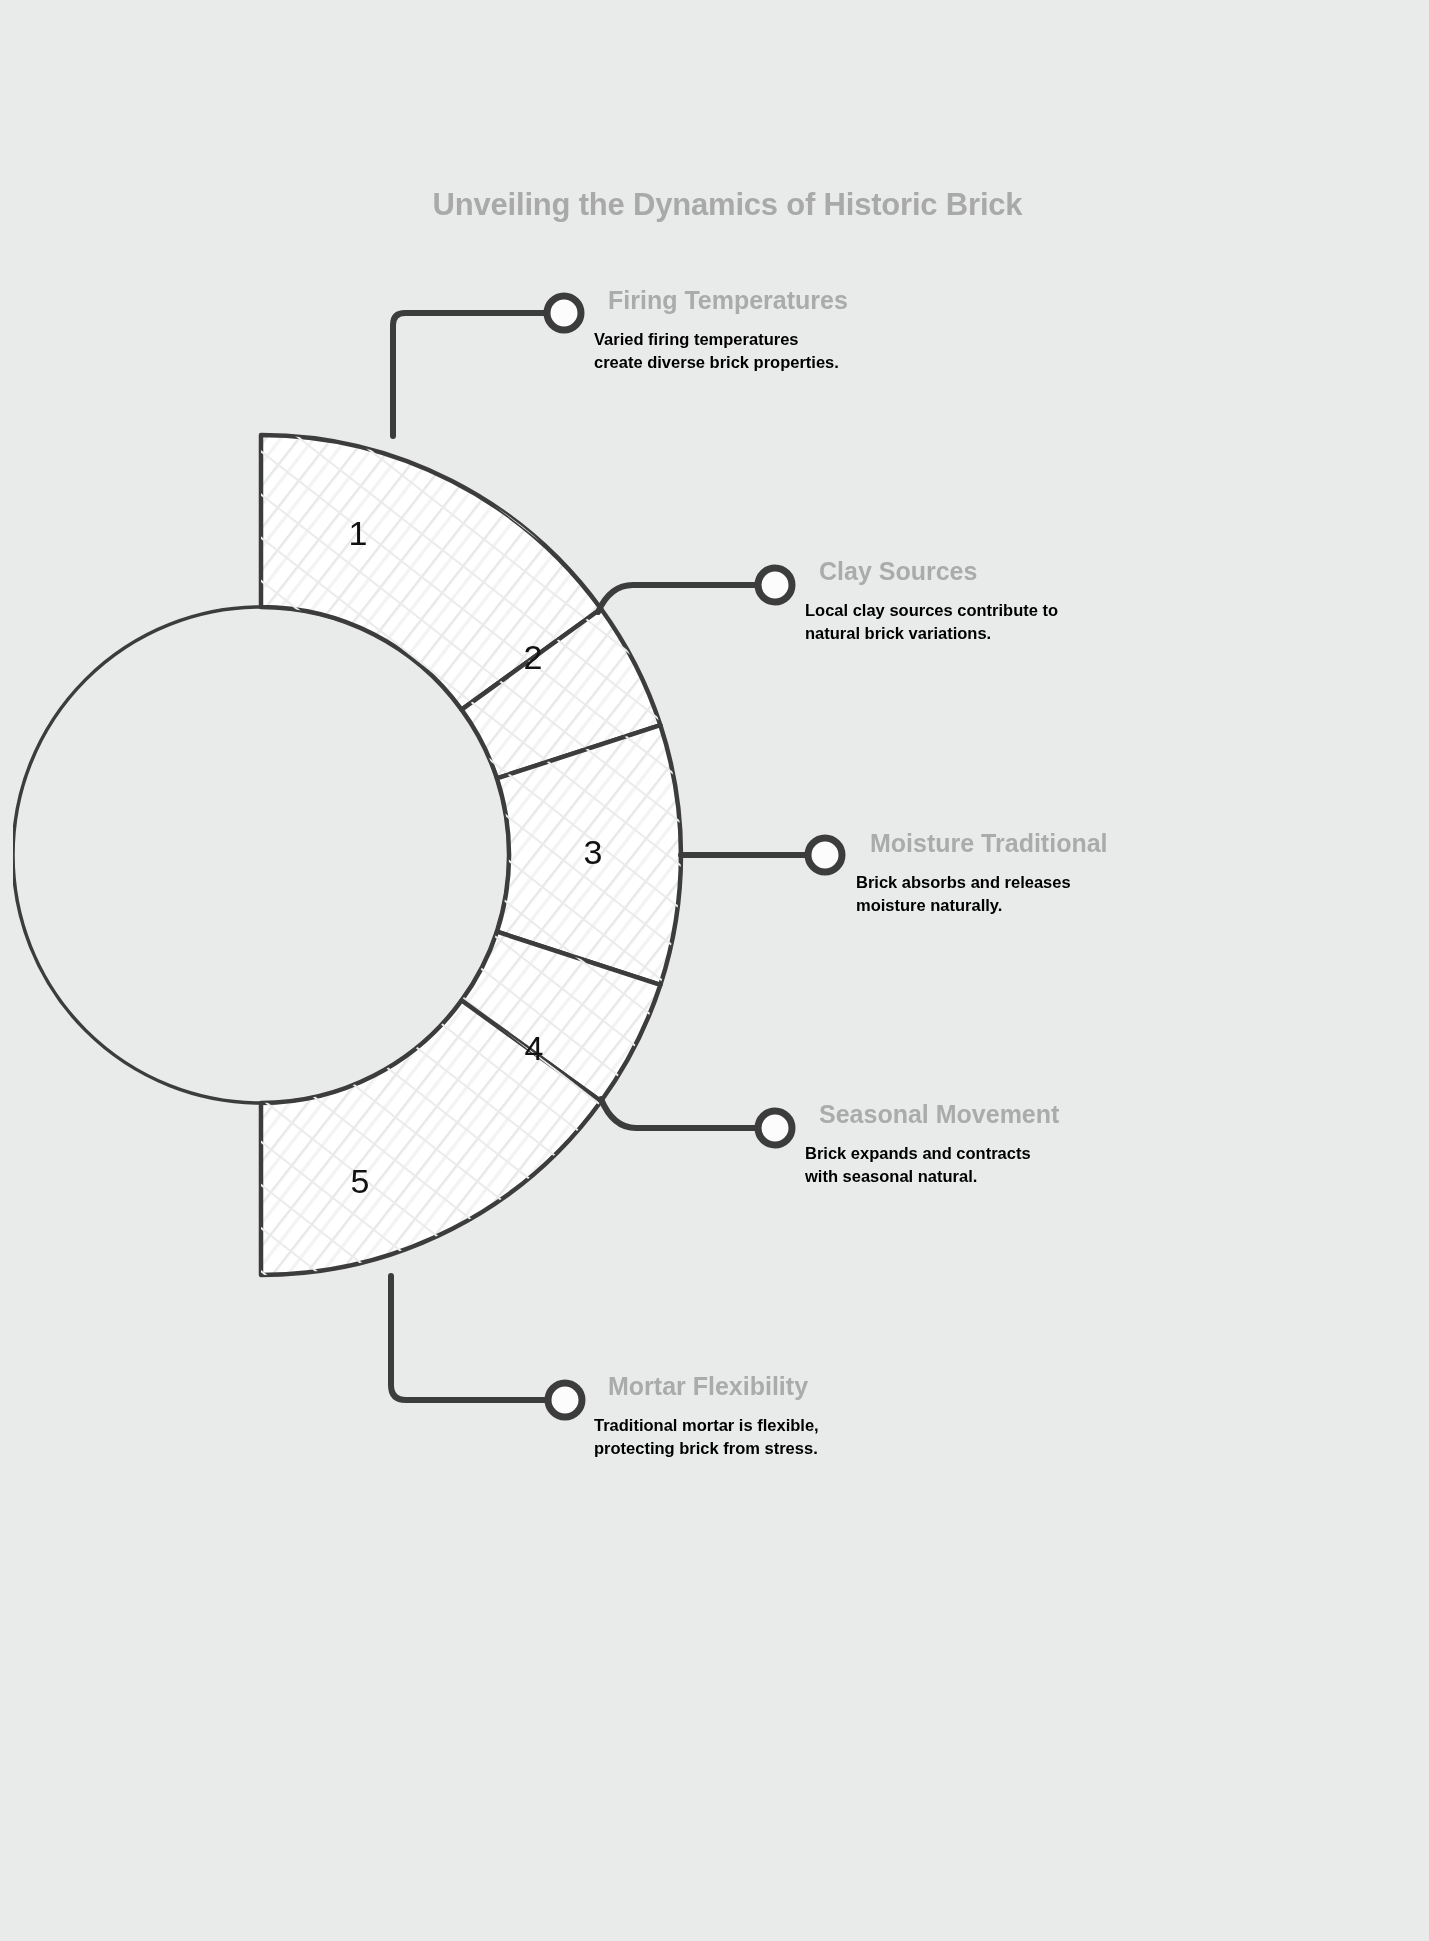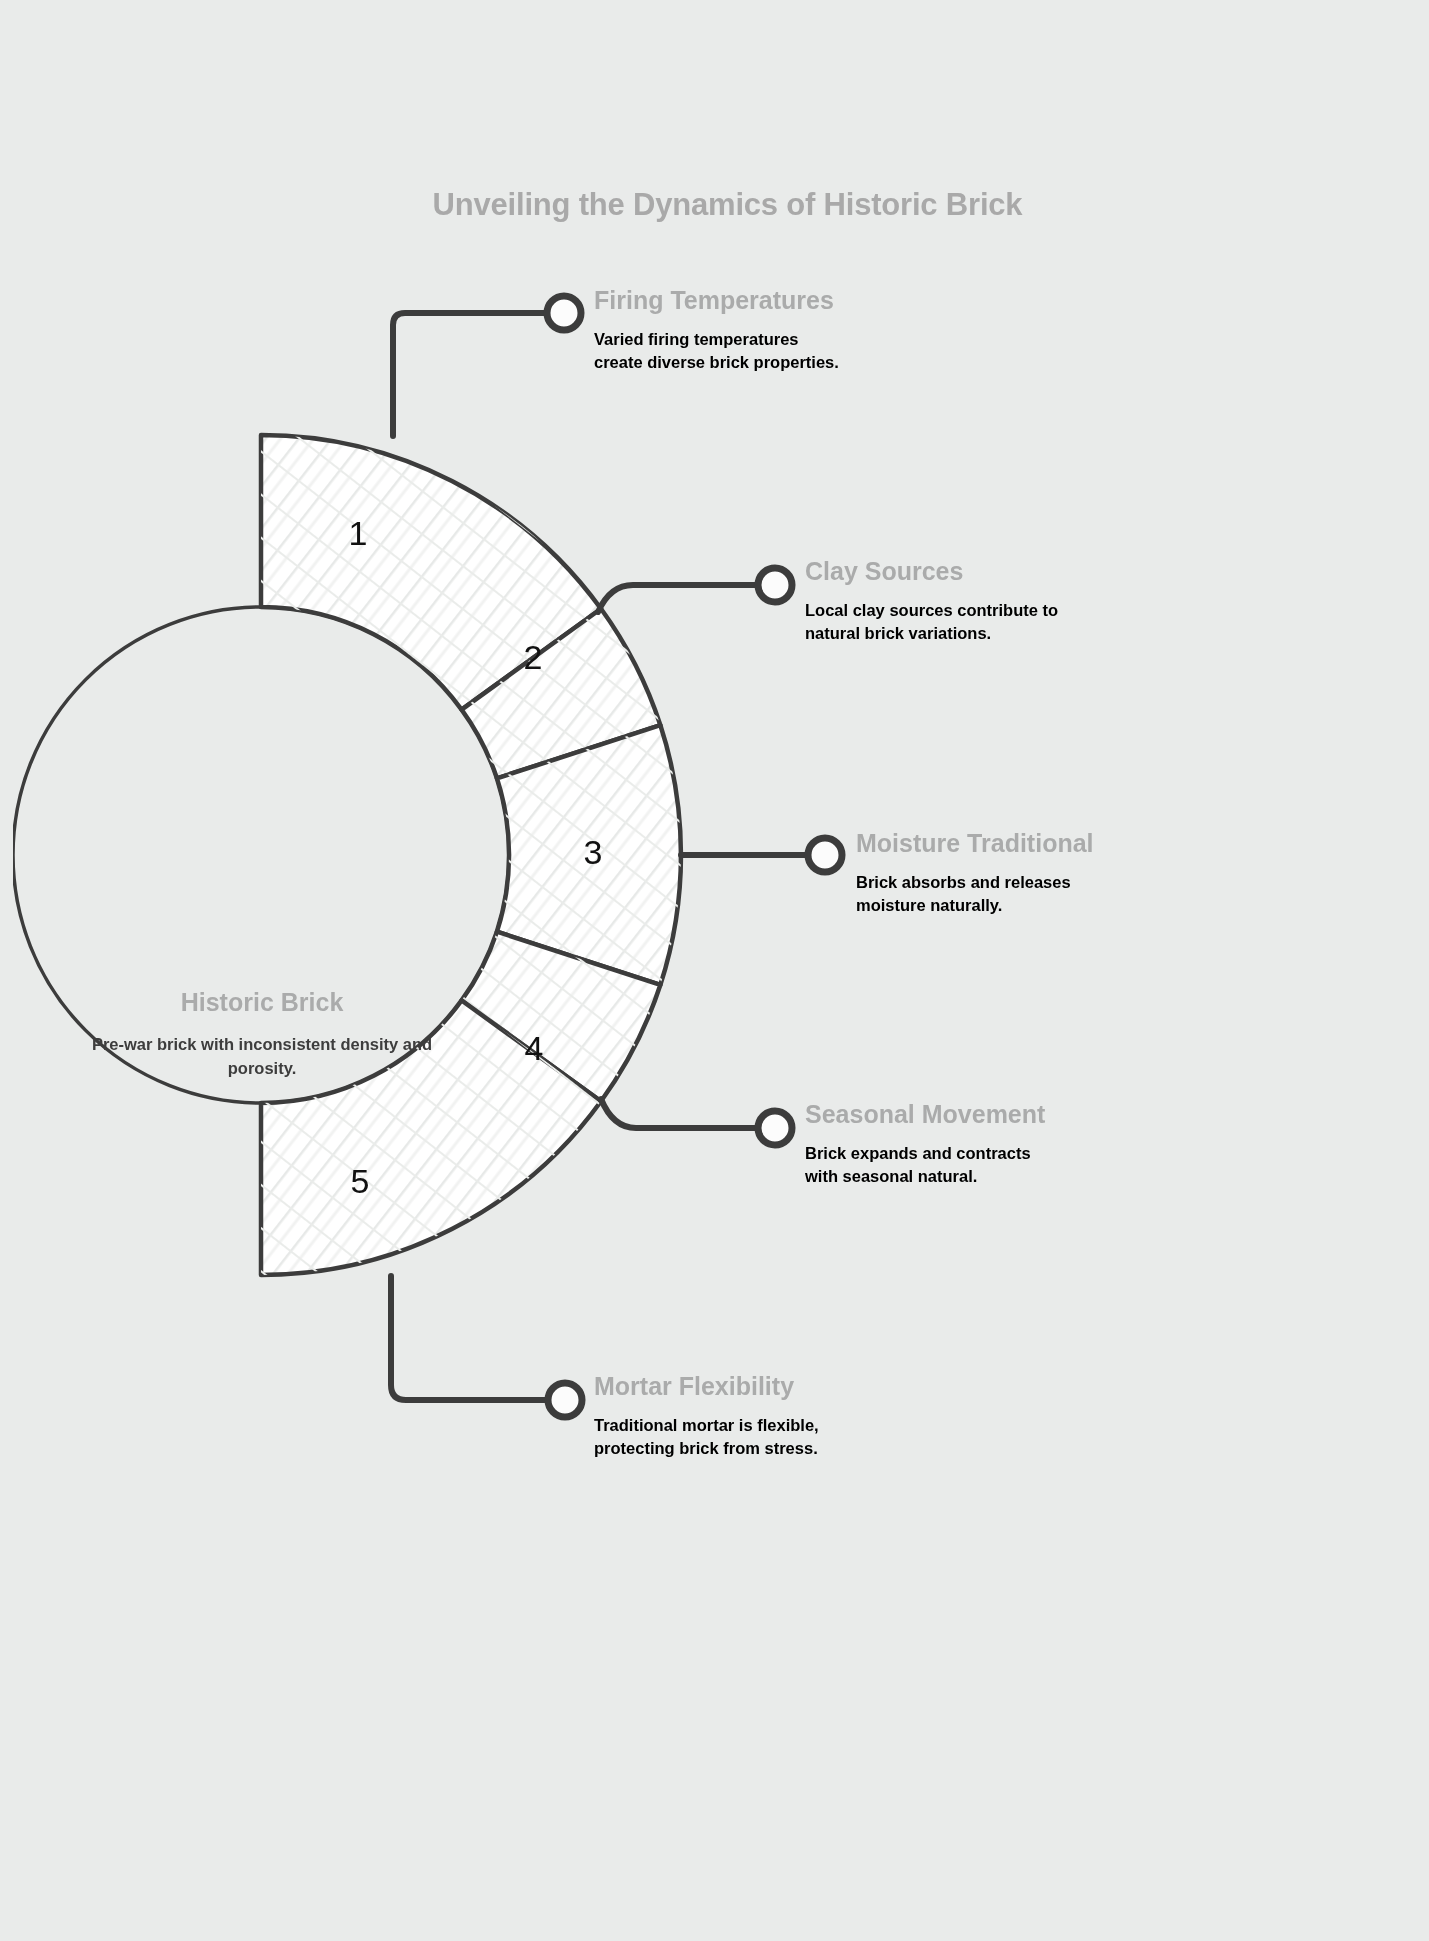--- a/index.html
+++ b/index.html
@@ -43,20 +43,21 @@
   .node {
     position: absolute;
   }
   .node-title {
     font-size: 25px;
     font-weight: bold;
     color: #aaabab;
     line-height: 1.15;
     white-space: nowrap;
     font-family: "Liberation Sans", sans-serif;
+    margin-left: 14px;
   }
   .node-desc {
     margin-top: 13px;
     font-size: 16.5px;
     font-weight: bold;
     color: #000000;
     line-height: 1.42;
     font-family: "Liberation Sans", sans-serif;
   }
   .center-block {
@@ -155,24 +156,20 @@
   </svg>
 
   <div class="title">Unveiling the Dynamics of Historic Brick</div>
 
   <div class="seg-num" style="left:345px; top:538px;">1</div>
   <div class="seg-num" style="left:520px; top:662px;">2</div>
   <div class="seg-num" style="left:580px; top:857px;">3</div>
   <div class="seg-num" style="left:521px; top:1053px;">4</div>
   <div class="seg-num" style="left:347px; top:1186px;">5</div>
 
-  <div class="center-block">
-    <div class="center-title">Historic Brick</div>
-    <div class="center-desc">Pre-war brick with inconsistent density and porosity.</div>
-  </div>
 
   <div class="node" style="left:581px; top:286px; width:250px;">
     <div class="node-title">Firing Temperatures</div>
     <div class="node-desc">Varied firing temperatures create diverse brick properties.</div>
   </div>
 
   <div class="node" style="left:792px; top:557px; width:268px;">
     <div class="node-title">Clay Sources</div>
     <div class="node-desc">Local clay sources contribute to natural brick variations.</div>
   </div>

